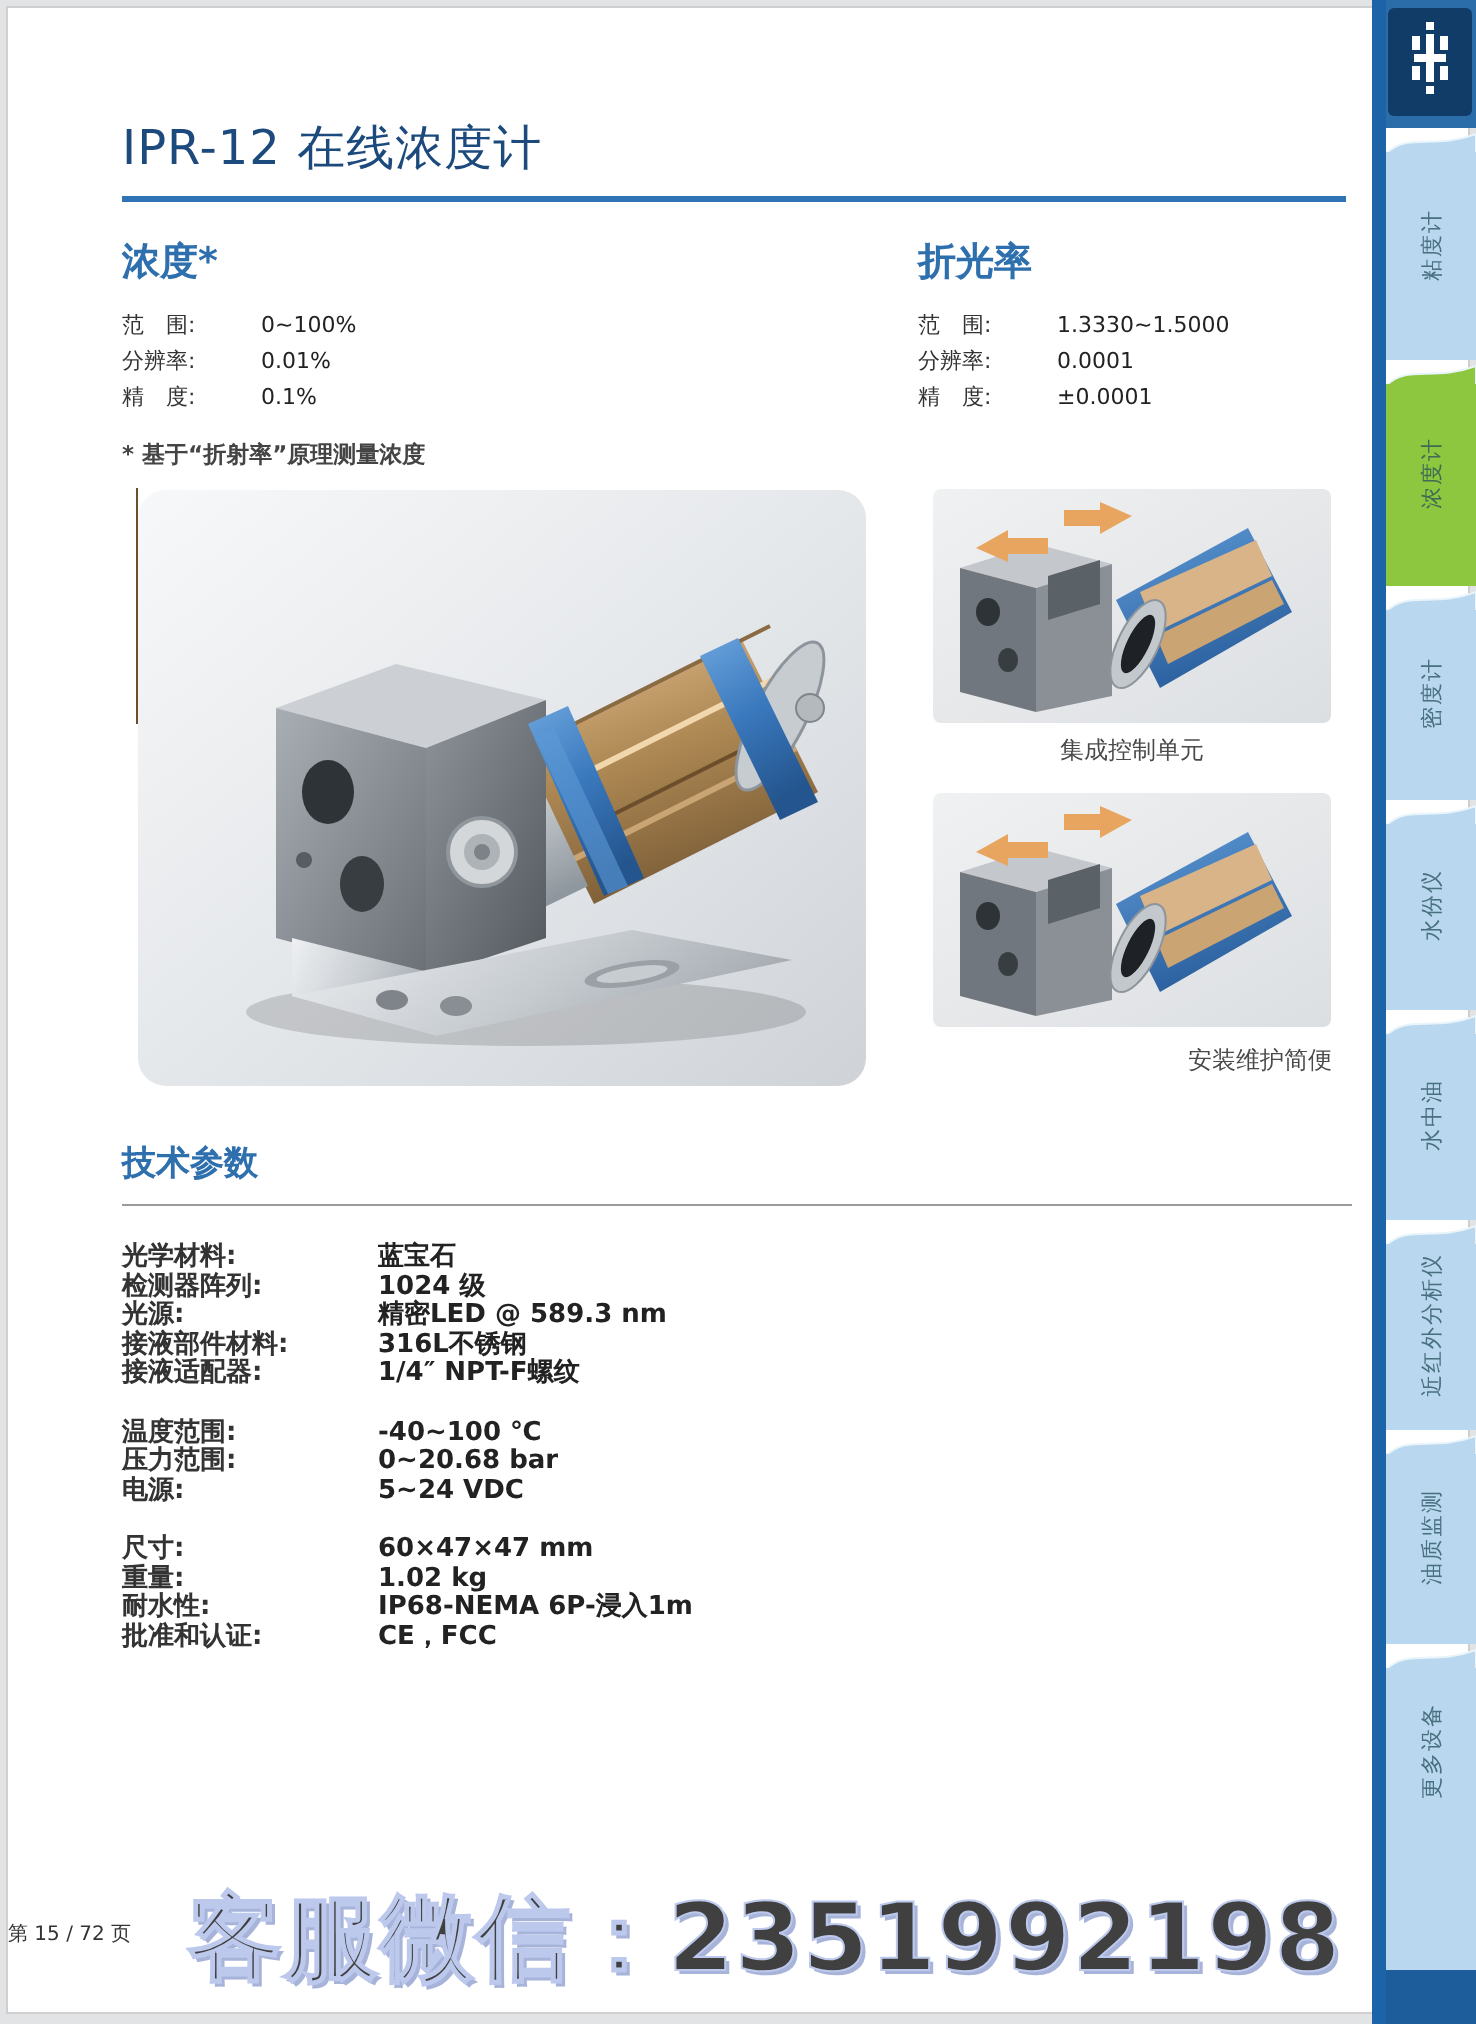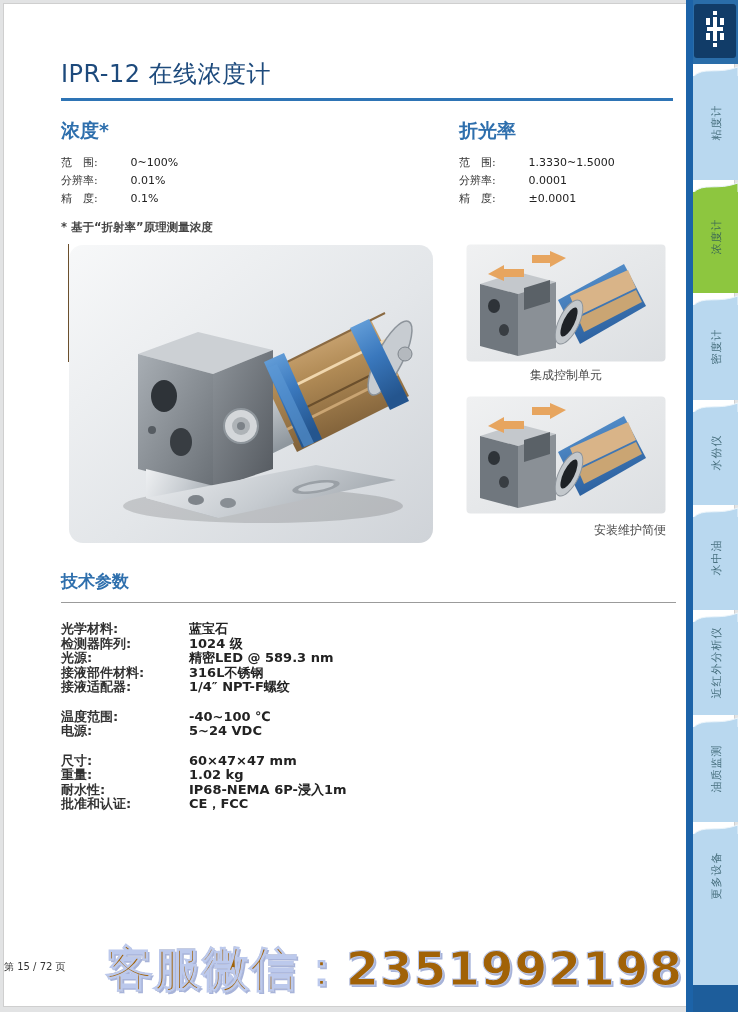--- a/index.html
+++ b/index.html
@@ -52,25 +52,24 @@
   .tech-row .lbl{display:inline-block;width:128px;}
   .tech-row .val{color:#222;}
   
   .footer-text{
     position:absolute;left:0;top:956px;width:710px;
     font-size:10px;color:#333;
   }
   
   .watermark{
     position:absolute;left:90px;top:934px;width:600px;white-space:nowrap;
-    font-size:47px;font-weight:bold;color:#a16207;z-index:40;
+    font-size:47px;font-weight:bold;color:#404040;z-index:40;
     -webkit-text-stroke:1px #bcc9ec;
     text-shadow:2px 2px 0 rgba(94,116,185,0.55),-1px -1px 0 rgba(255,255,255,0.85);
     letter-spacing:1px;
-    margin-left:12px;
   }
   
   .sidebar{position:absolute;right:0;top:0;width:52px;height:1012px;z-index:30;}
   .sidebar-line{position:absolute;left:0;top:0;width:7px;height:1012px;background:#1c63a8;}
   .sidebar-logo{
     position:absolute;left:7px;top:0;width:45px;height:64px;background:#2a6da9;
   }
   .sidebar-logo .sq{
     position:absolute;left:1px;top:4px;width:42px;height:54px;background:#113c68;
     border-radius:3px;
@@ -268,20 +267,21 @@
   <div class="tech-list">
     <div class="tech-group">
       <div class="tech-row"><span class="lbl">光学材料:</span><span class="val">蓝宝石</span></div>
       <div class="tech-row"><span class="lbl">检测器阵列:</span><span class="val">1024 级</span></div>
       <div class="tech-row"><span class="lbl">光源:</span><span class="val">精密LED @ 589.3 nm</span></div>
       <div class="tech-row"><span class="lbl">接液部件材料:</span><span class="val">316L不锈钢</span></div>
       <div class="tech-row"><span class="lbl">接液适配器:</span><span class="val">1/4″ NPT-F螺纹</span></div>
     </div>
     <div class="tech-group">
       <div class="tech-row"><span class="lbl">温度范围:</span><span class="val">-40~100 ℃</span></div>
+      <div class="tech-row"><span class="lbl">压力范围:</span><span class="val">0~20.68 bar</span></div>
       <div class="tech-row"><span class="lbl">电源:</span><span class="val">5~24 VDC</span></div>
     </div>
     <div class="tech-group">
       <div class="tech-row"><span class="lbl">尺寸:</span><span class="val">60×47×47 mm</span></div>
       <div class="tech-row"><span class="lbl">重量:</span><span class="val">1.02 kg</span></div>
       <div class="tech-row"><span class="lbl">耐水性:</span><span class="val">IP68-NEMA 6P-浸入1m</span></div>
       <div class="tech-row"><span class="lbl">批准和认证:</span><span class="val">CE，FCC</span></div>
     </div>
   </div>
 

